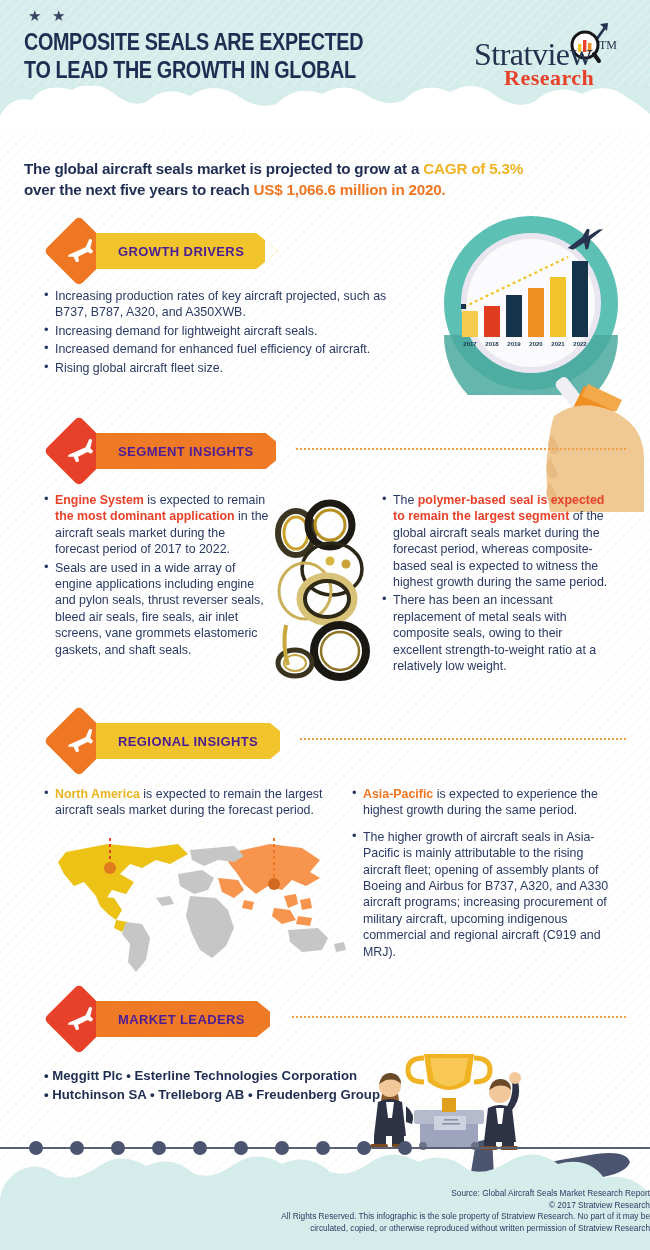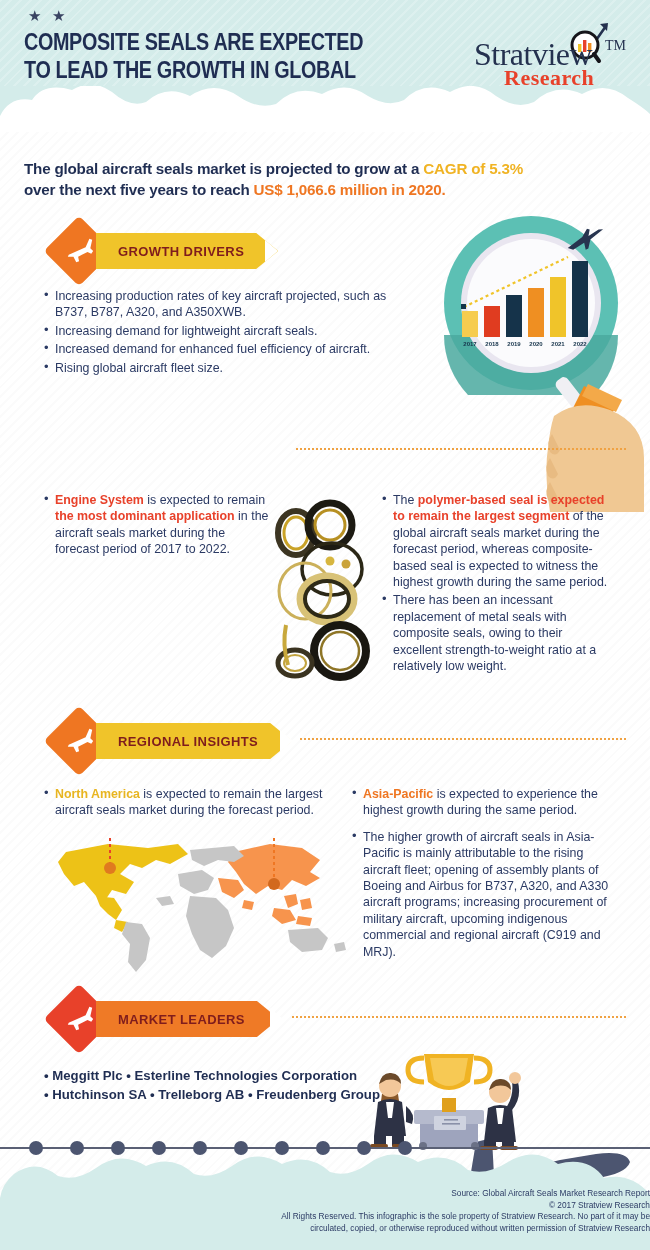--- a/index.html
+++ b/index.html
@@ -44,21 +44,21 @@
   .star.s3 { left: 358px; top: 92px; }
   .star.s4 { left: 385px; top: 92px; }
 
   
   .logo { position: absolute; left: 474px; top: 18px; width: 165px; height: 82px; }
   .logo-strat {
     position: absolute; left: 0; top: 18px;
     font-family: "Liberation Serif", serif;
     font-size: 32px; color: #24314f; letter-spacing: -0.5px;
   }
-  .logo-tm { position: absolute; left: 131px; top: 20px; font-size: 14px; color: #24314f; font-family:"Liberation Serif",serif;}
+  .logo-tm { position: absolute; left: 125px; top: 20px; font-size: 12px; color: #24314f; font-family:"Liberation Serif",serif;}
   .logo-research {
     position: absolute; left: 30px; top: 47px;
     font-family: "Liberation Serif", serif; font-weight: bold;
     font-size: 22px; color: #e8412a; letter-spacing: 0.5px; text-align: center;
   }
   .logo-tag {
     position: absolute; left: 32px; top: 72px;
     font-size: 8.5px; color: #3a3a3a; font-style: italic; letter-spacing: 0.3px;
   }
   .logo-glass { position: absolute; left: 84px; top: 0px; }
@@ -85,21 +85,21 @@
     position: absolute; left: 11px; top: 14px; width: 30px; height: 30px;
     color: #fff;
   }
   .banner .ribbon {
     position: absolute; left: 42px; top: 11px; height: 36px;
     padding: 0 34px 0 22px;
     display: flex; align-items: center;
     clip-path: polygon(0 0, calc(100% - 22px) 0, 100% 50%, calc(100% - 22px) 100%, 0 100%);
   }
   .banner .ribbon-label {
-    font-size: 13px; font-weight: bold; color: #7f1d1d; letter-spacing: 0.4px;
+    font-size: 13px; font-weight: bold; color: #4c1d95; letter-spacing: 0.4px;
   }
   .banner .arrowhole {
     position: absolute; top: 18px; width: 0; height: 0;
     border-top: 11px solid transparent; border-bottom: 11px solid transparent;
     border-left: 13px solid #ffffff;
   }
   .dotline {
     position: absolute; height: 0; border-top: 2px dotted #f0a243;
   }
 
@@ -239,26 +239,37 @@
     <div class="arrowhole" style="left:211px"></div>
   </div>
 
   <ul class="bullets" style="left:44px; top:288px; width:350px;">
     <li>Increasing production rates of key aircraft projected, such as B737, B787, A320, and A350XWB.</li>
     <li>Increasing demand for lightweight aircraft seals.</li>
     <li>Increased demand for enhanced fuel efficiency of aircraft.</li>
     <li>Rising global aircraft fleet size.</li>
   </ul>
 
+  <div class="banner" style="left:54px; top:422px; width:250px;">
+    <div class="diamond" style="background:#e8412a"></div>
+    <svg class="plane-ico" viewBox="0 0 32 32">
+      <path d="M4,20 L22,12 L26,3 L29,4 L27,13 L30,16 L28,19 L24,17 L14,22 L15,27 L12,28 L9,22 L3,22 Z" fill="#ffffff"></path>
+    </svg>
+    <div class="ribbon" style="background:#ef7a26">
+      <span class="ribbon-label">SEGMENT INSIGHTS</span>
+    </div>
+    <div class="arrowhole" style="left:222px"></div>
+  </div>
   <div class="dotline" style="left:296px; top:448px; width:330px;"></div>
 
   <ul class="bullets" style="left:44px; top:492px; width:228px;">
     <li>
       <span class="b-red">Engine System</span><span> is expected to remain </span><span class="b-red">the most dominant application</span><span> in the aircraft seals market during the forecast period of 2017 to 2022.</span>
     </li>
+    <li>Seals are used in a wide array of engine applications including engine and pylon seals, thrust reverser seals, bleed air seals, fire seals, air inlet screens, vane grommets elastomeric gaskets, and shaft seals.</li>
   </ul>
 
   <svg class="rings" viewBox="0 0 108 200">
     <g fill="none">
       <ellipse cx="24" cy="38" rx="18" ry="22" stroke="#3c3522" stroke-width="6"></ellipse>
       <ellipse cx="24" cy="38" rx="12" ry="16" stroke="#c9a227" stroke-width="3"></ellipse>
       <ellipse cx="58" cy="30" rx="22" ry="22" stroke="#1c1a12" stroke-width="7"></ellipse>
       <ellipse cx="58" cy="30" rx="15" ry="15" stroke="#b79022" stroke-width="3"></ellipse>
       <ellipse cx="60" cy="74" rx="30" ry="26" stroke="#2b2716" stroke-width="3.5"></ellipse>
       <ellipse cx="33" cy="96" rx="26" ry="28" stroke="#cbb05a" stroke-width="3"></ellipse>

